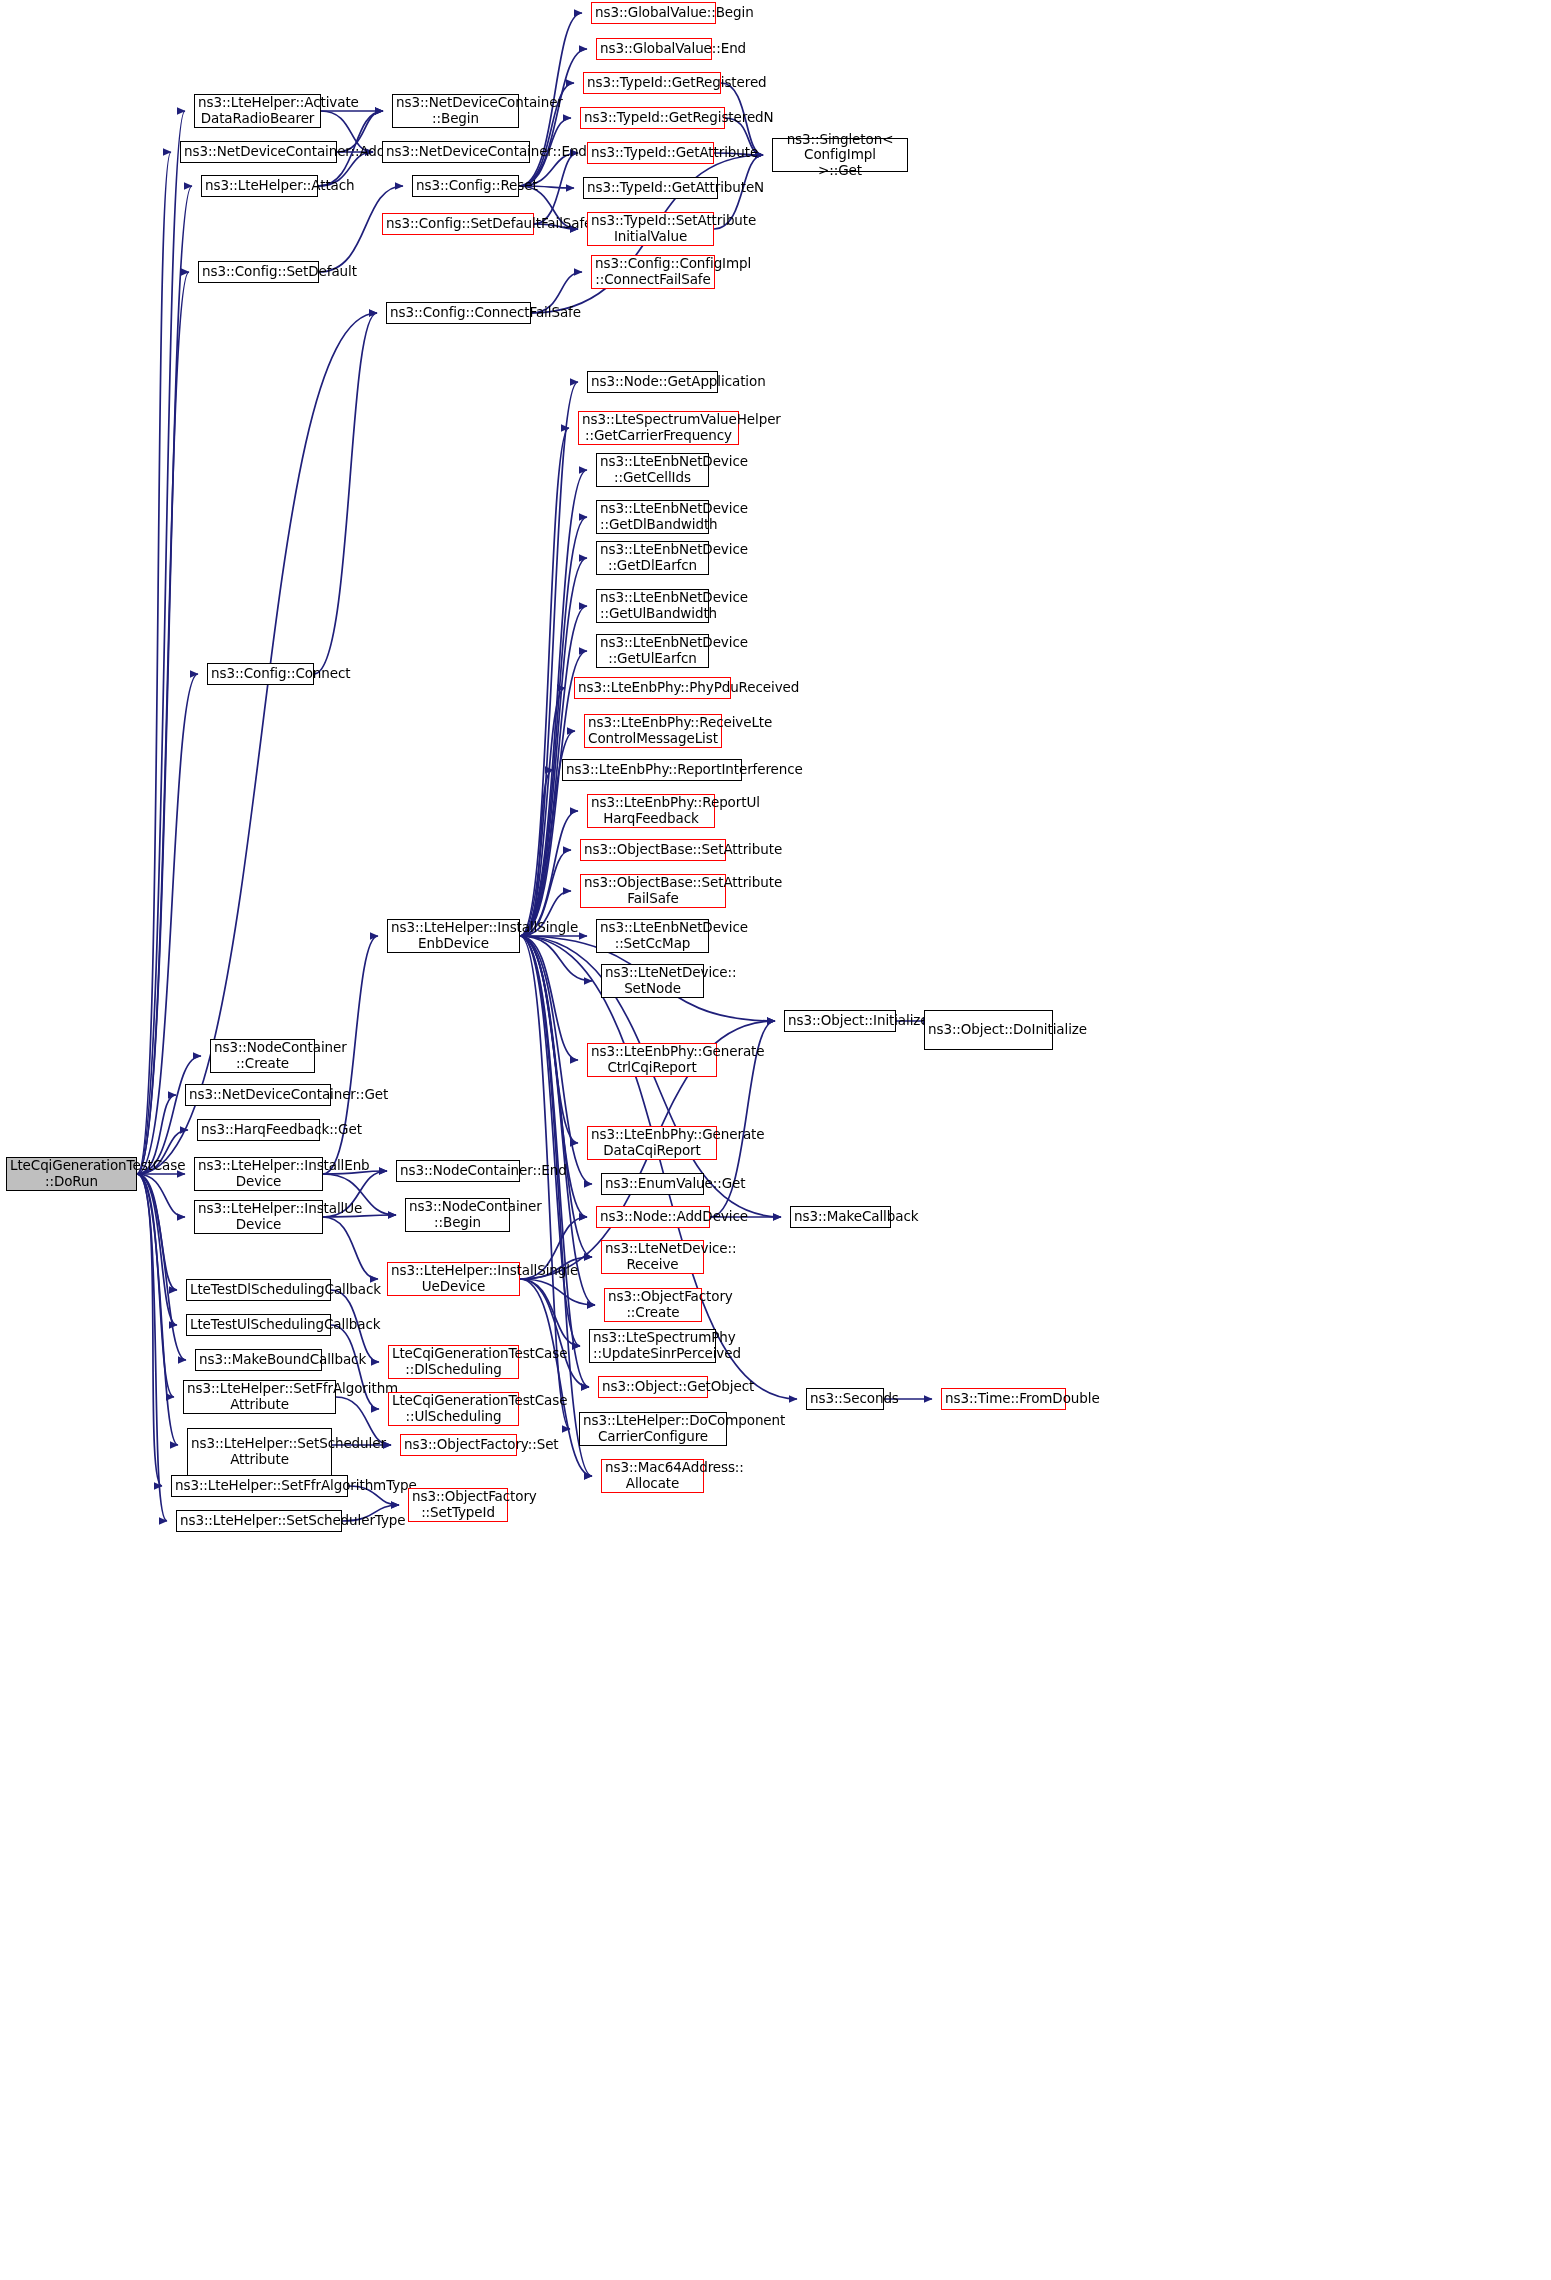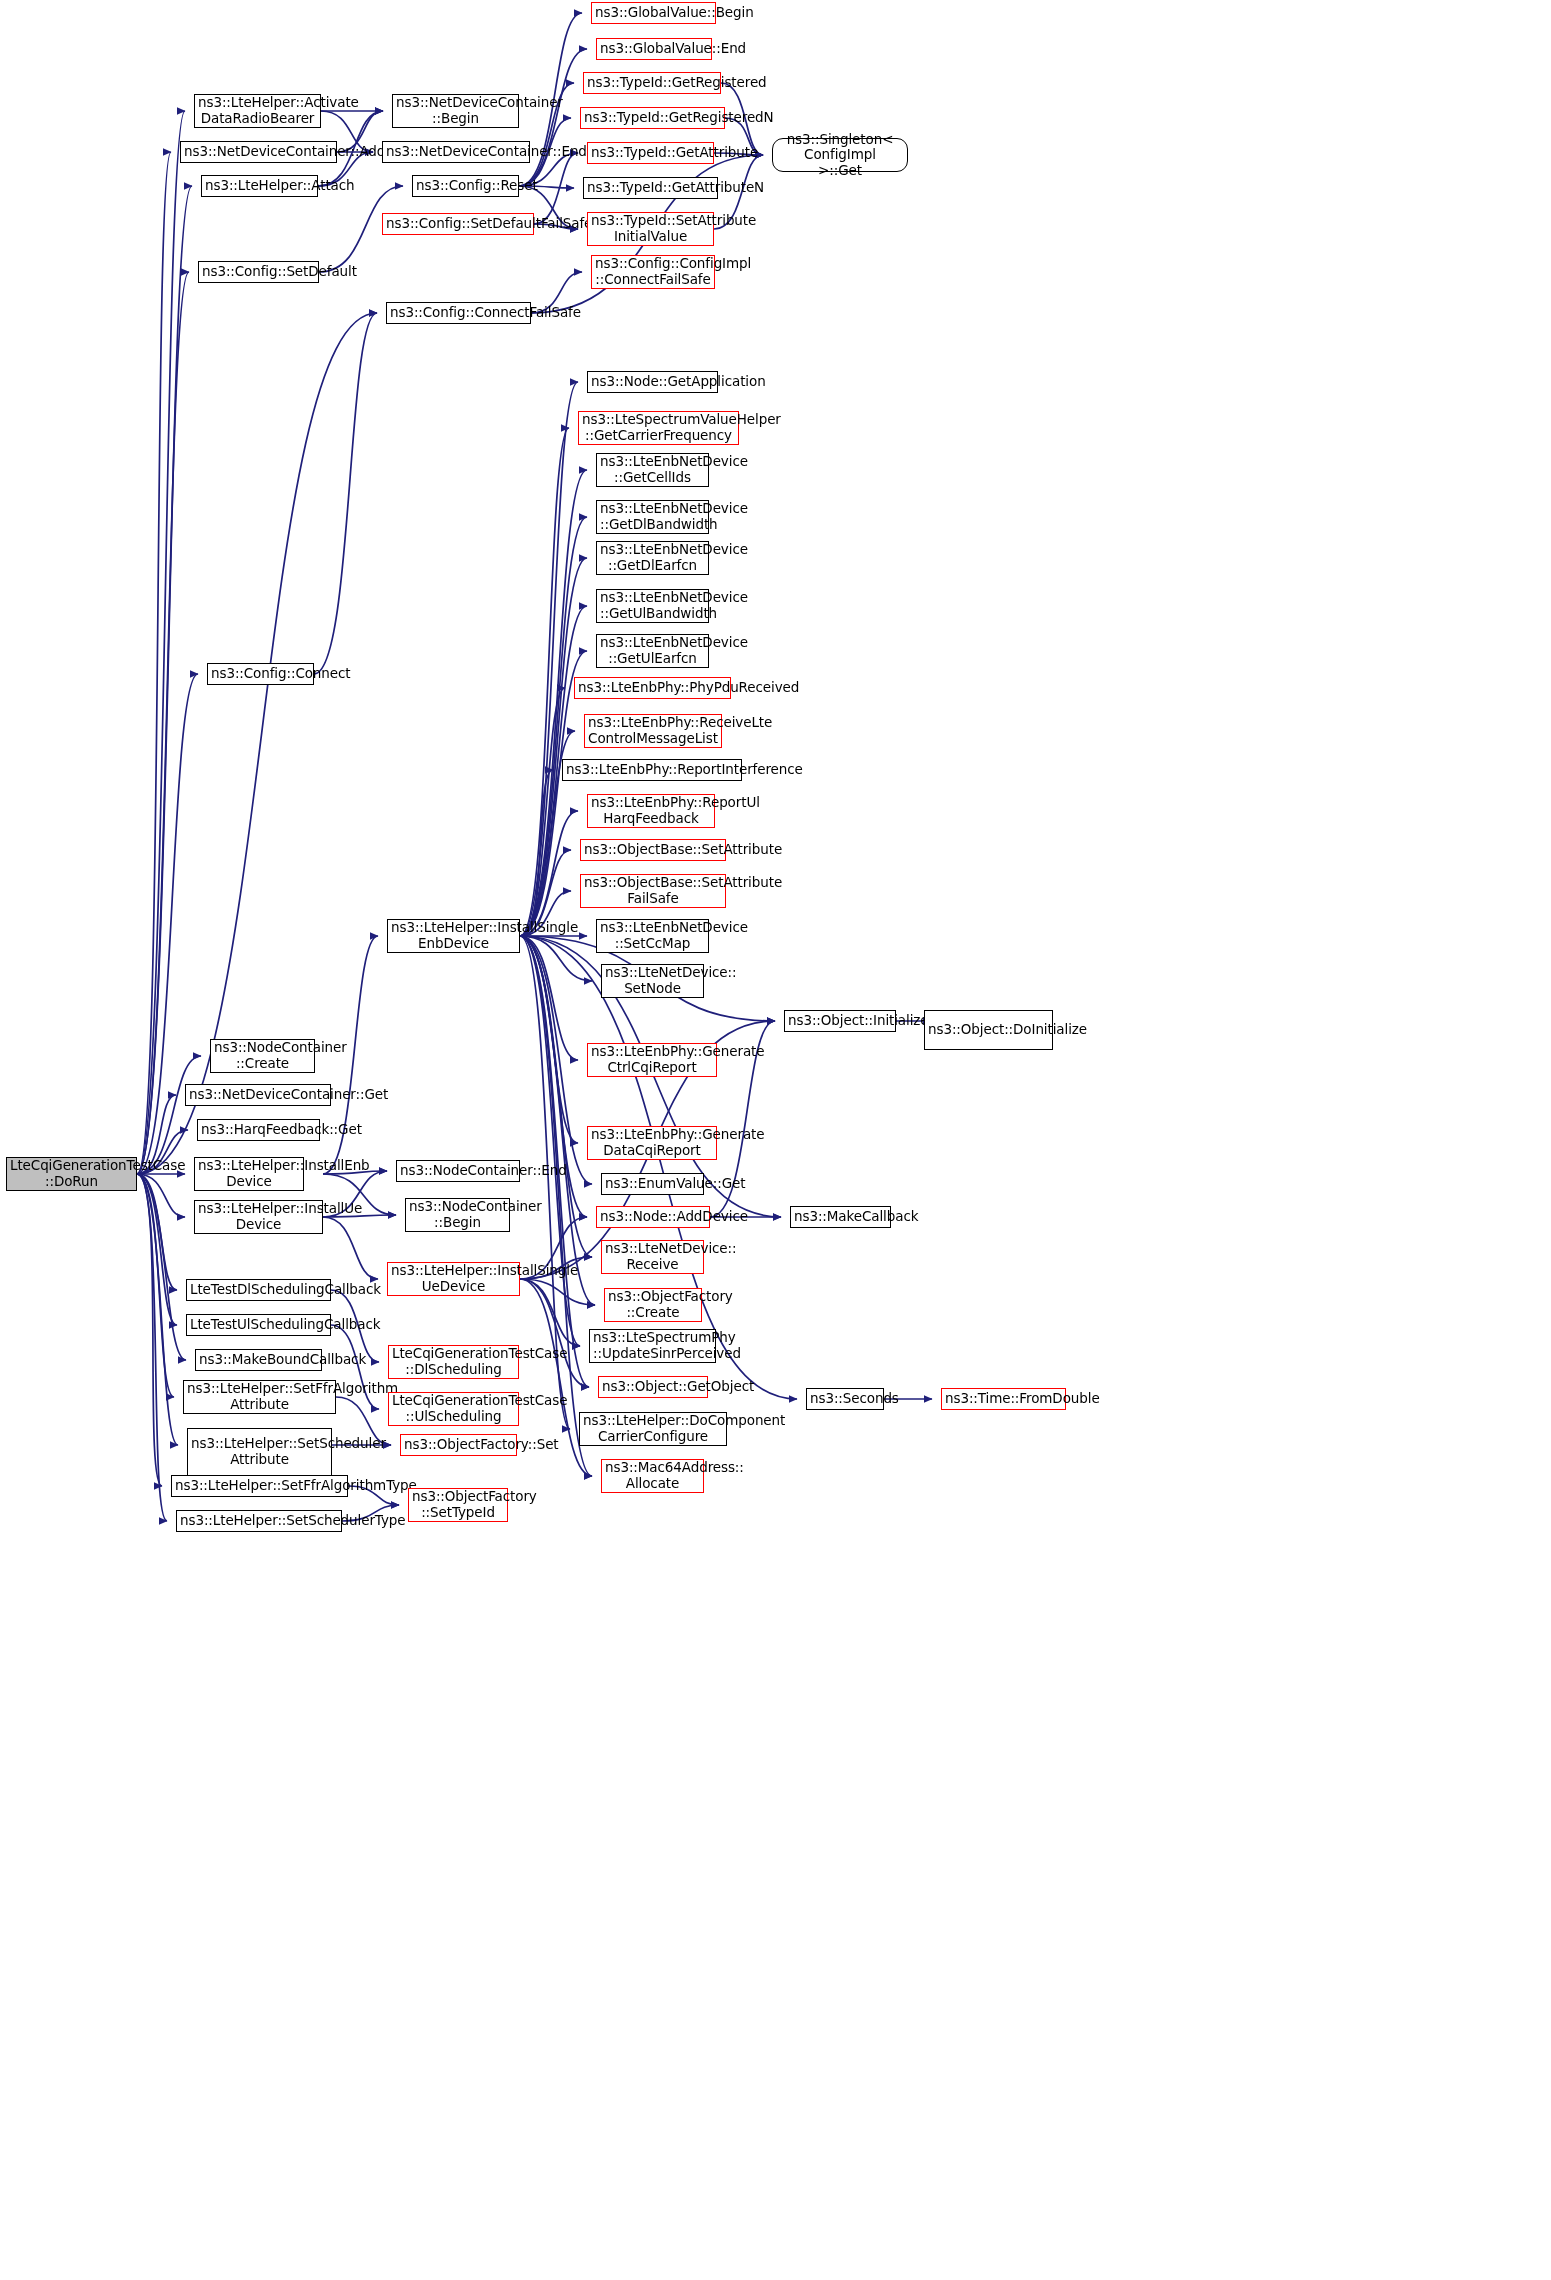--- a/index.html
+++ b/index.html
@@ -159,21 +159,21 @@
       <div class="node red" style="left: 591px; top: 2px; width: 125px; height: 22px;"><span class="lbl">ns3::GlobalValue::Begin</span></div>
       <div class="node red" style="left: 596px; top: 38px; width: 116px; height: 22px;"><span class="lbl">ns3::GlobalValue::End</span></div>
       <div class="node red" style="left: 583px; top: 72px; width: 138px; height: 22px;"><span class="lbl">ns3::TypeId::GetRegistered</span></div>
       <div class="node red" style="left: 580px; top: 107px; width: 145px; height: 22px;"><span class="lbl">ns3::TypeId::GetRegisteredN</span></div>
       <div class="node red" style="left: 587px; top: 142px; width: 127px; height: 22px;"><span class="lbl">ns3::TypeId::GetAttribute</span></div>
       <div class="node" style="left: 583px; top: 177px; width: 135px; height: 22px;"><span class="lbl">ns3::TypeId::GetAttributeN</span></div>
       <div class="node red" style="left: 587px; top: 212px; width: 127px; height: 34px;"><span class="lbl">ns3::TypeId::SetAttribute
 InitialValue</span></div>
       <div class="node red" style="left: 591px; top: 255px; width: 124px; height: 34px;"><span class="lbl">ns3::Config::ConfigImpl
 ::ConnectFailSafe</span></div>
-      <div class="node" style="left: 772px; top: 138px; width: 136px; height: 34px; border-radius: 11px;"><span class="lbl">ns3::Singleton&lt; ConfigImpl
+      <div class="node" style="left: 772px; top: 138px; width: 136px; height: 34px;"><span class="lbl">ns3::Singleton&lt; ConfigImpl
 &gt;::Get</span></div>
       <div class="node" style="left: 587px; top: 371px; width: 131px; height: 22px;"><span class="lbl">ns3::Node::GetApplication</span></div>
       <div class="node red" style="left: 578px; top: 411px; width: 161px; height: 34px;"><span class="lbl">ns3::LteSpectrumValueHelper
 ::GetCarrierFrequency</span></div>
       <div class="node" style="left: 596px; top: 453px; width: 113px; height: 34px;"><span class="lbl">ns3::LteEnbNetDevice
 ::GetCellIds</span></div>
       <div class="node" style="left: 596px; top: 500px; width: 113px; height: 34px;"><span class="lbl">ns3::LteEnbNetDevice
 ::GetDlBandwidth</span></div>
       <div class="node" style="left: 596px; top: 541px; width: 113px; height: 34px;"><span class="lbl">ns3::LteEnbNetDevice
 ::GetDlEarfcn</span></div>
@@ -216,21 +216,21 @@
 CarrierConfigure</span></div>
       <div class="node red" style="left: 601px; top: 1459px; width: 103px; height: 34px;"><span class="lbl">ns3::Mac64Address::
 Allocate</span></div>
       <div class="node" style="left: 806px; top: 1388px; width: 78px; height: 22px;"><span class="lbl">ns3::Seconds</span></div>
       <div class="node red" style="left: 941px; top: 1388px; width: 125px; height: 22px;"><span class="lbl">ns3::Time::FromDouble</span></div>
       <div class="node" style="left: 207px; top: 663px; width: 107px; height: 22px;"><span class="lbl">ns3::Config::Connect</span></div>
       <div class="node" style="left: 210px; top: 1039px; width: 105px; height: 34px;"><span class="lbl">ns3::NodeContainer
 ::Create</span></div>
       <div class="node" style="left: 185px; top: 1084px; width: 146px; height: 22px;"><span class="lbl">ns3::NetDeviceContainer::Get</span></div>
       <div class="node" style="left: 197px; top: 1119px; width: 123px; height: 22px;"><span class="lbl">ns3::HarqFeedback::Get</span></div>
-      <div class="node" style="left: 194px; top: 1157px; width: 110px; height: 34px;"><span class="lbl">ns3::LteHelper::InstallEnb
+      <div class="node" style="left: 194px; top: 1157px; width: 129px; height: 34px;"><span class="lbl">ns3::LteHelper::InstallEnb
 Device</span></div>
       <div class="node" style="left: 194px; top: 1200px; width: 129px; height: 34px;"><span class="lbl">ns3::LteHelper::InstallUe
 Device</span></div>
       <div class="node" style="left: 186px; top: 1279px; width: 145px; height: 22px;"><span class="lbl">LteTestDlSchedulingCallback</span></div>
       <div class="node" style="left: 186px; top: 1314px; width: 145px; height: 22px;"><span class="lbl">LteTestUlSchedulingCallback</span></div>
       <div class="node" style="left: 195px; top: 1349px; width: 127px; height: 22px; text-align: center;"><span class="lbl">ns3::MakeBoundCallback</span></div>
       <div class="node" style="left: 183px; top: 1380px; width: 153px; height: 34px;"><span class="lbl">ns3::LteHelper::SetFfrAlgorithm
 Attribute</span></div>
       <div class="node" style="left: 187px; top: 1428px; width: 145px; height: 48px;"><span class="lbl">ns3::LteHelper::SetScheduler
 Attribute</span></div>

